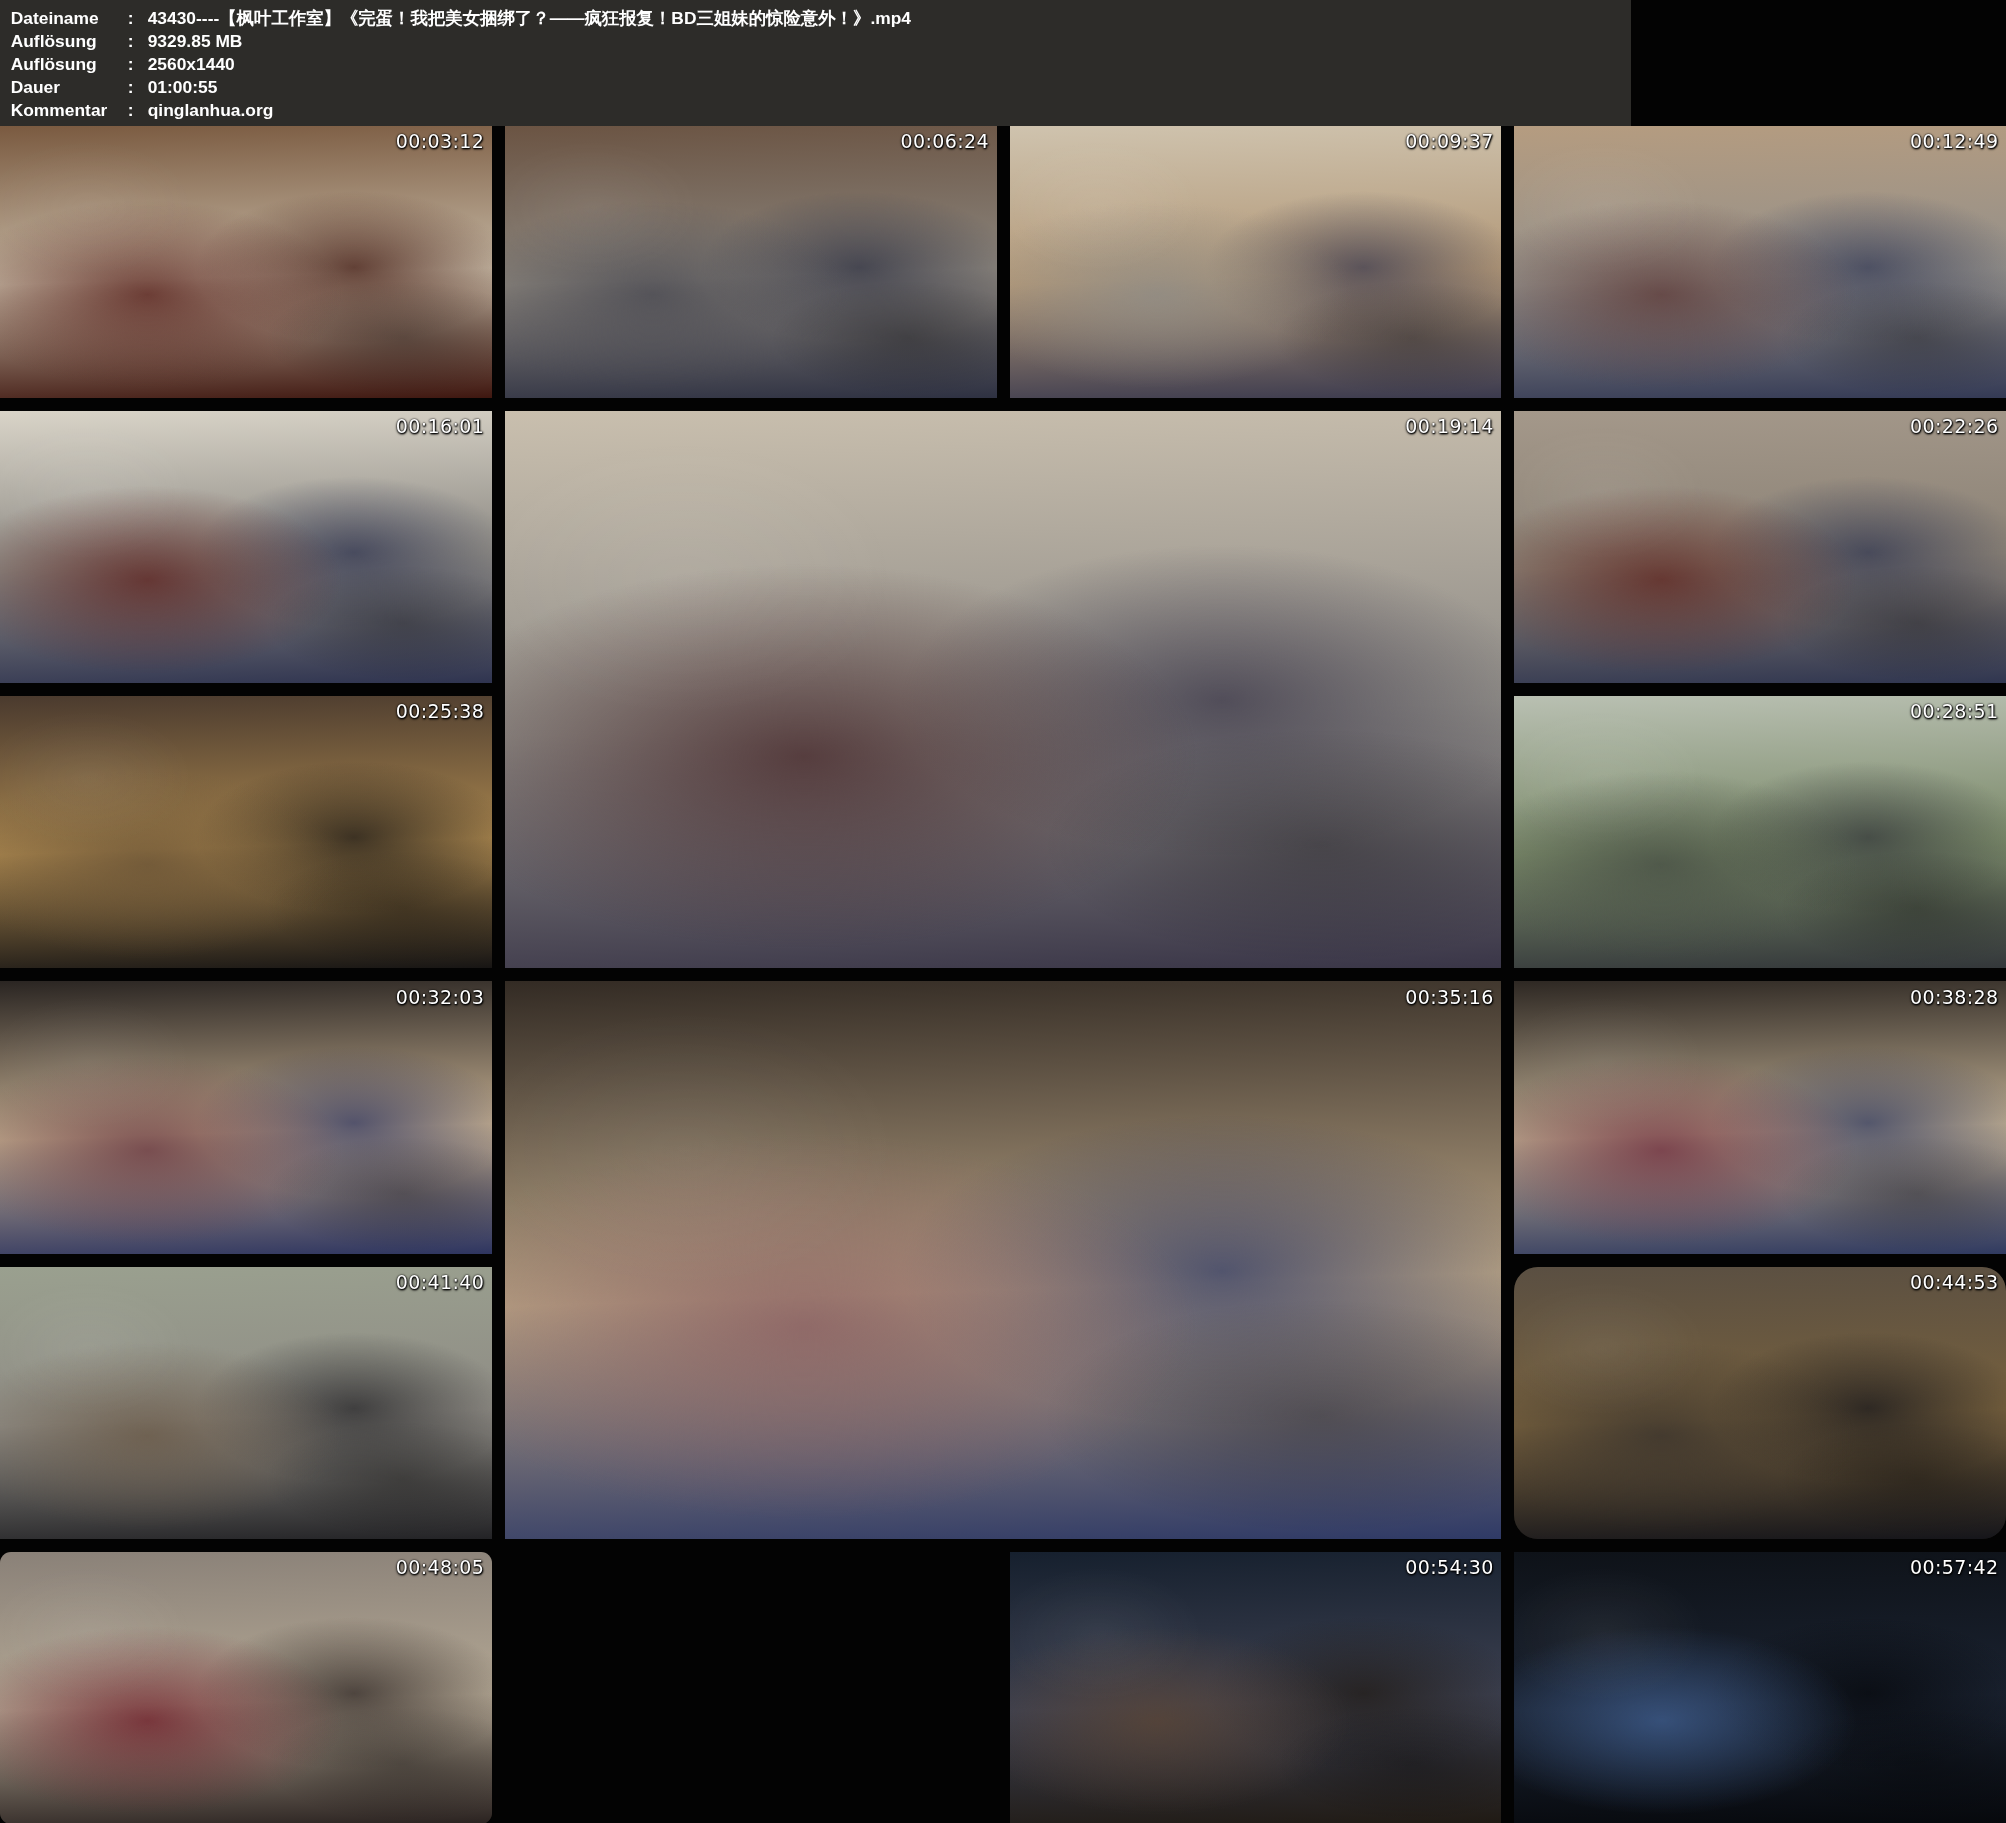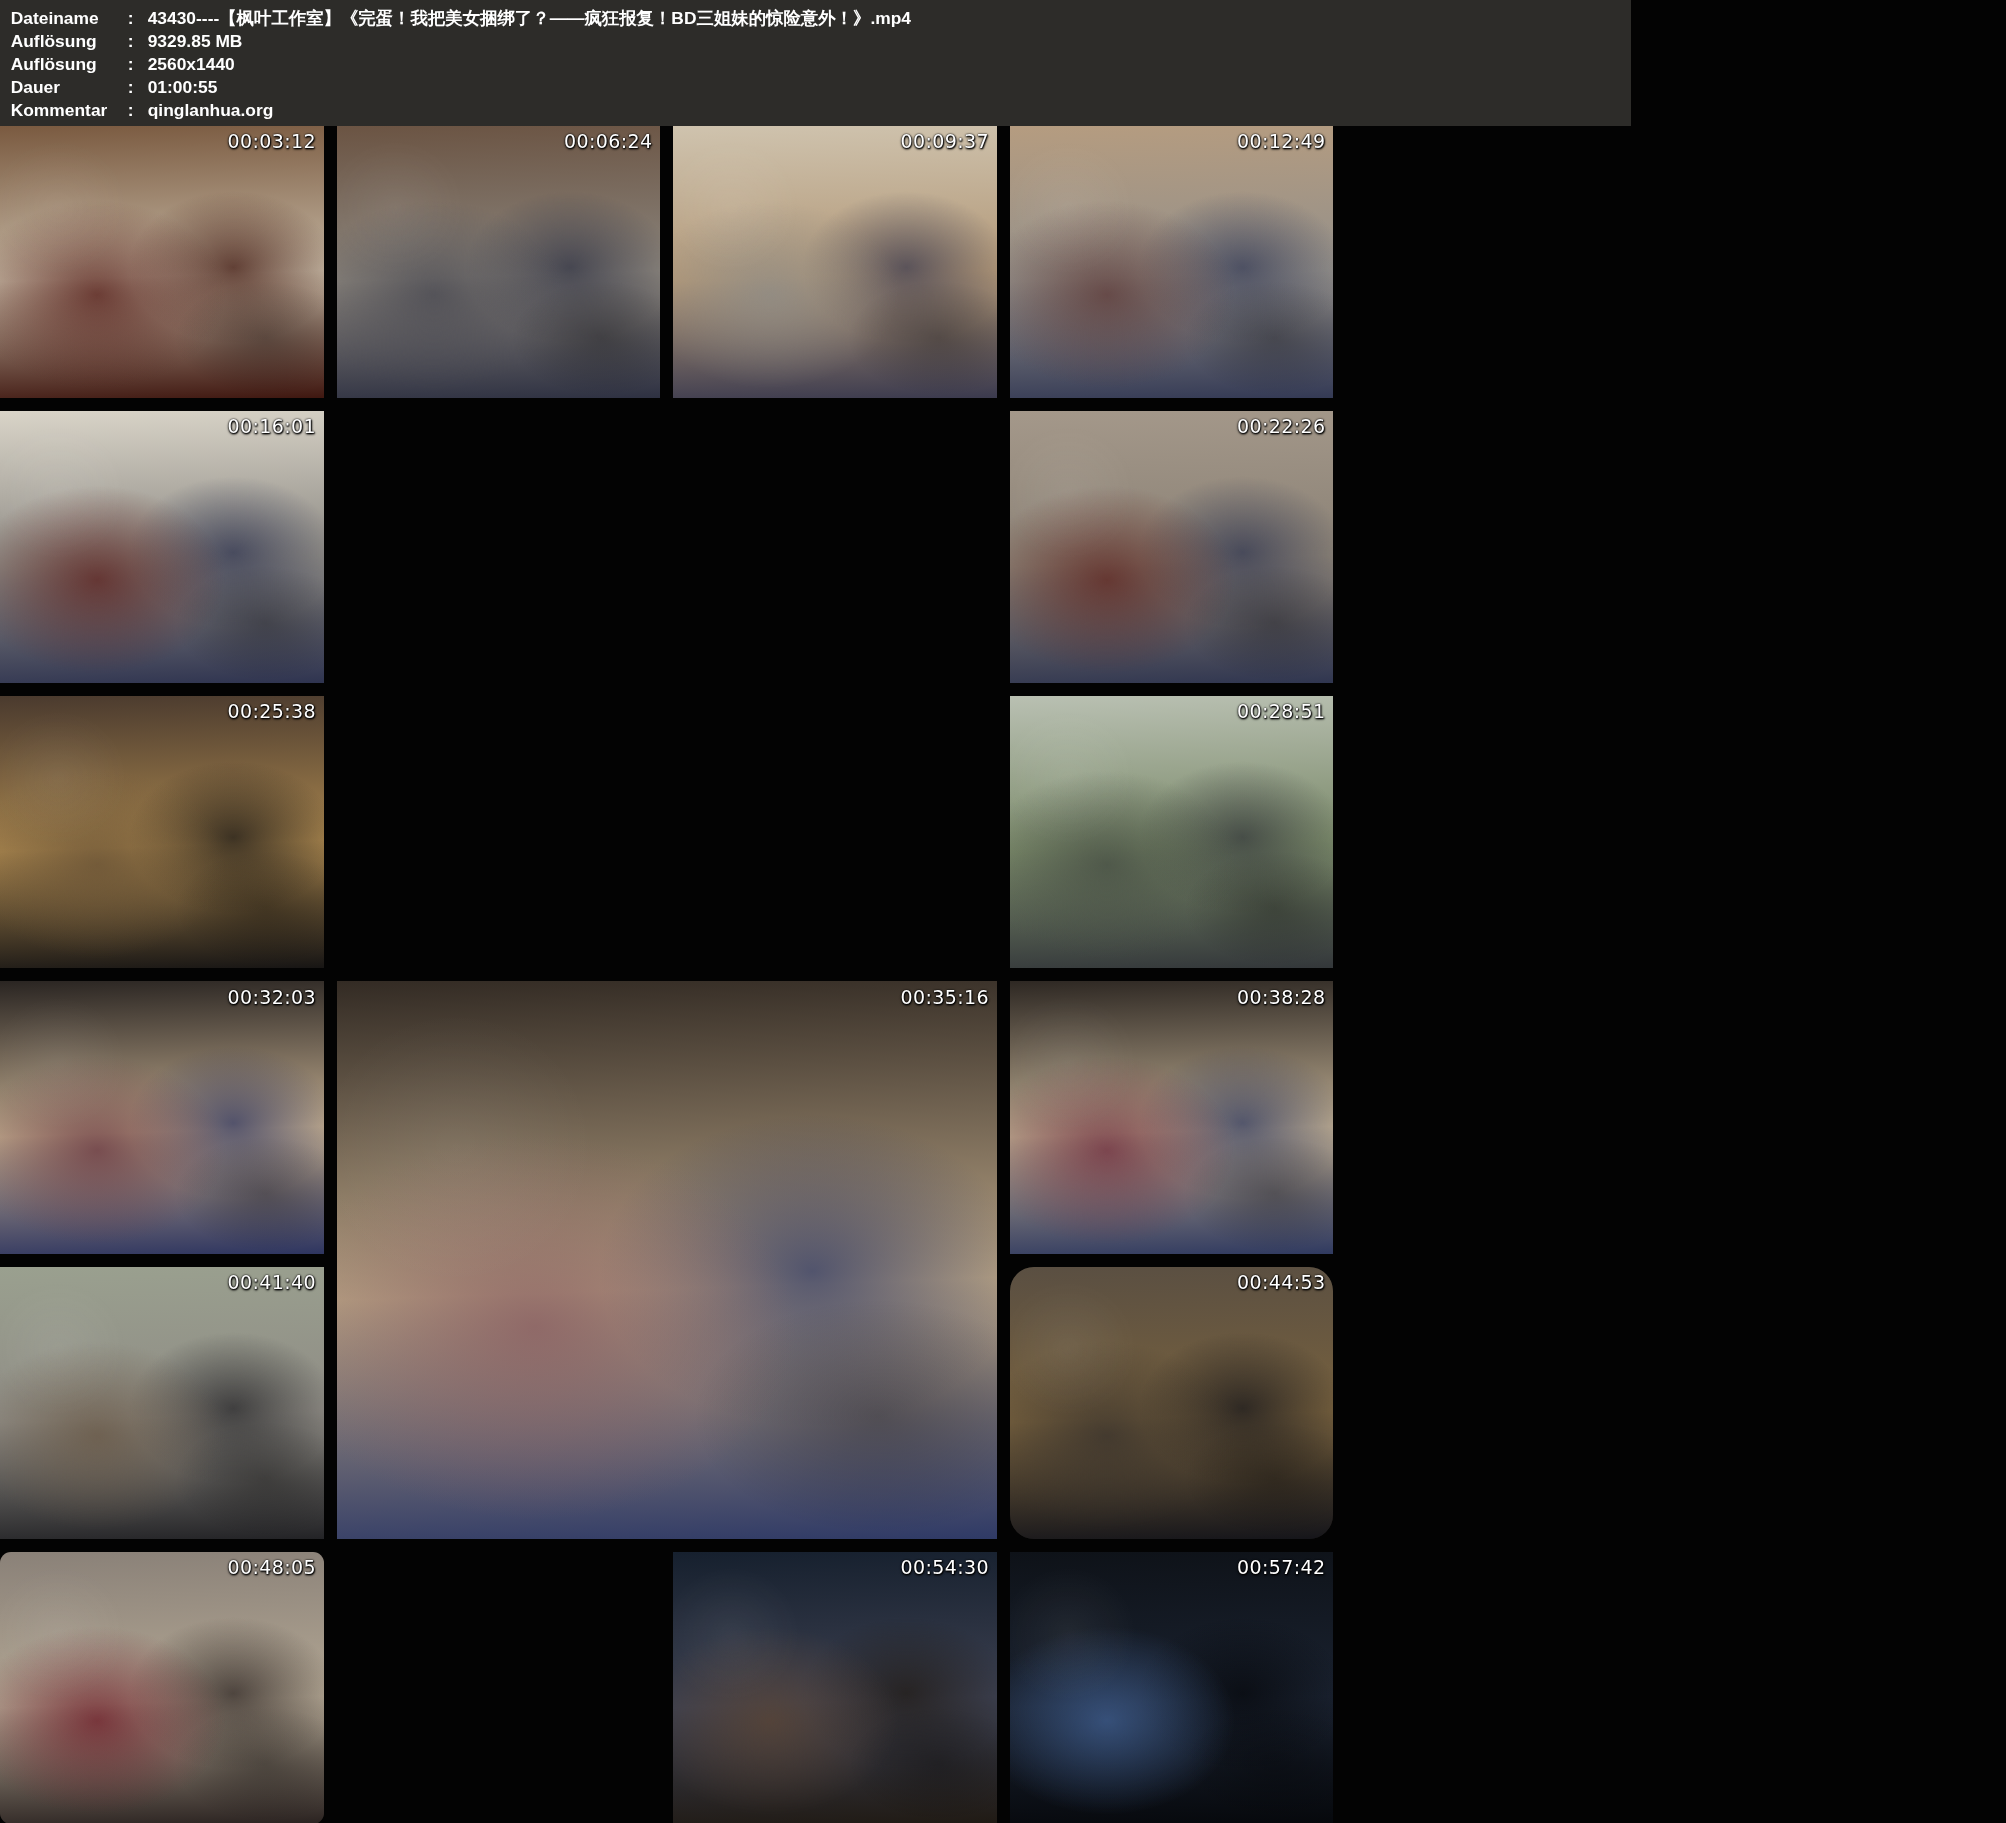--- a/index.html
+++ b/index.html
@@ -10,21 +10,21 @@
   #header{position:absolute;top:0;left:0;width:1631px;height:126px;background:#2d2c29;
           box-sizing:border-box;padding:6.6px 0 0 10.7px;color:#fff;}
   .hrow{display:flex;height:23px;line-height:23px;font-size:17.4px;font-weight:bold;
         white-space:nowrap;}
   .hlabel{width:117px;flex:none;}
   .hsep{width:20px;flex:none;}
   .hvalue{flex:1;overflow:hidden;text-overflow:clip;}
 
   
   #grid{position:absolute;top:126px;left:0;width:2006px;height:1698px;
-        display:grid;grid-template-columns:repeat(6,1fr);grid-template-rows:repeat(6,1fr);
+        display:grid;grid-template-columns:repeat(4,1fr);grid-template-rows:repeat(6,1fr);
         gap:13px;background:#030303;}
   .tile{position:relative;overflow:hidden;background:#15130f;}
   .ph{position:absolute;inset:0;}
   .grain{position:absolute;inset:0;
          background:
           radial-gradient(30% 35% at 18% 30%, rgba(255,255,255,.06), transparent 70%),
           radial-gradient(40% 30% at 82% 78%, rgba(0,0,0,.28), transparent 70%);}
   .ts{position:absolute;top:4.1px;right:7.4px;color:#fff;font-size:19px;font-weight:500;
       font-family:"DejaVu Sans",sans-serif;letter-spacing:0.4px;
       text-shadow:0 0.8px 2.5px #000,0 0 1.7px #000,0.8px 0.8px 1.7px #000;}
@@ -81,20 +81,25 @@
       <div class="tile" style="grid-area: 1 / 4 / span 1 / span 1;">
         <div class="ph" style="background: radial-gradient(55% 48% at 30% 62%, rgba(94, 60, 58, 0.8), transparent 72%), radial-gradient(46% 40% at 72% 52%, rgba(52, 58, 85, 0.733), transparent 70%), linear-gradient(178deg, rgb(181, 156, 128) 0%, rgb(148, 144, 138) 55%, rgb(52, 58, 85) 100%);"></div>
         <div class="grain"></div>
         <span class="ts">00:12:49</span>
       </div>
       <div class="tile" style="grid-area: 2 / 1 / span 1 / span 1;">
         <div class="ph" style="background: radial-gradient(55% 48% at 30% 62%, rgba(94, 37, 34, 0.8), transparent 72%), radial-gradient(46% 40% at 72% 52%, rgba(47, 52, 80, 0.733), transparent 70%), linear-gradient(178deg, rgb(217, 212, 200) 0%, rgb(141, 138, 132) 55%, rgb(47, 52, 80) 100%);"></div>
         <div class="grain"></div>
         <span class="ts">00:16:01</span>
       </div>
+      <div class="tile" style="grid-area: 2 / 2 / span 2 / span 2;">
+        <div class="ph" style="background: radial-gradient(55% 48% at 30% 62%, rgba(74, 44, 46, 0.8), transparent 72%), radial-gradient(46% 40% at 72% 52%, rgba(58, 54, 72, 0.733), transparent 70%), linear-gradient(178deg, rgb(201, 191, 174) 0%, rgb(144, 141, 136) 55%, rgb(58, 54, 72) 100%);"></div>
+        <div class="grain"></div>
+        <span class="ts">00:19:14</span>
+      </div>
       <div class="tile" style="grid-area: 2 / 4 / span 1 / span 1;">
         <div class="ph" style="background: radial-gradient(55% 48% at 30% 62%, rgba(95, 40, 35, 0.8), transparent 72%), radial-gradient(46% 40% at 72% 52%, rgba(48, 54, 80, 0.733), transparent 70%), linear-gradient(178deg, rgb(164, 152, 138) 0%, rgb(139, 130, 118) 55%, rgb(48, 54, 80) 100%);"></div>
         <div class="grain"></div>
         <span class="ts">00:22:26</span>
       </div>
       <div class="tile" style="grid-area: 3 / 1 / span 1 / span 1;">
         <div class="ph" style="background: radial-gradient(55% 48% at 30% 62%, rgba(107, 84, 54, 0.8), transparent 72%), radial-gradient(46% 40% at 72% 52%, rgba(23, 21, 20, 0.733), transparent 70%), linear-gradient(178deg, rgb(74, 58, 46) 0%, rgb(168, 133, 78) 55%, rgb(23, 21, 20) 100%);"></div>
         <div class="grain"></div>
         <span class="ts">00:25:38</span>
       </div>

